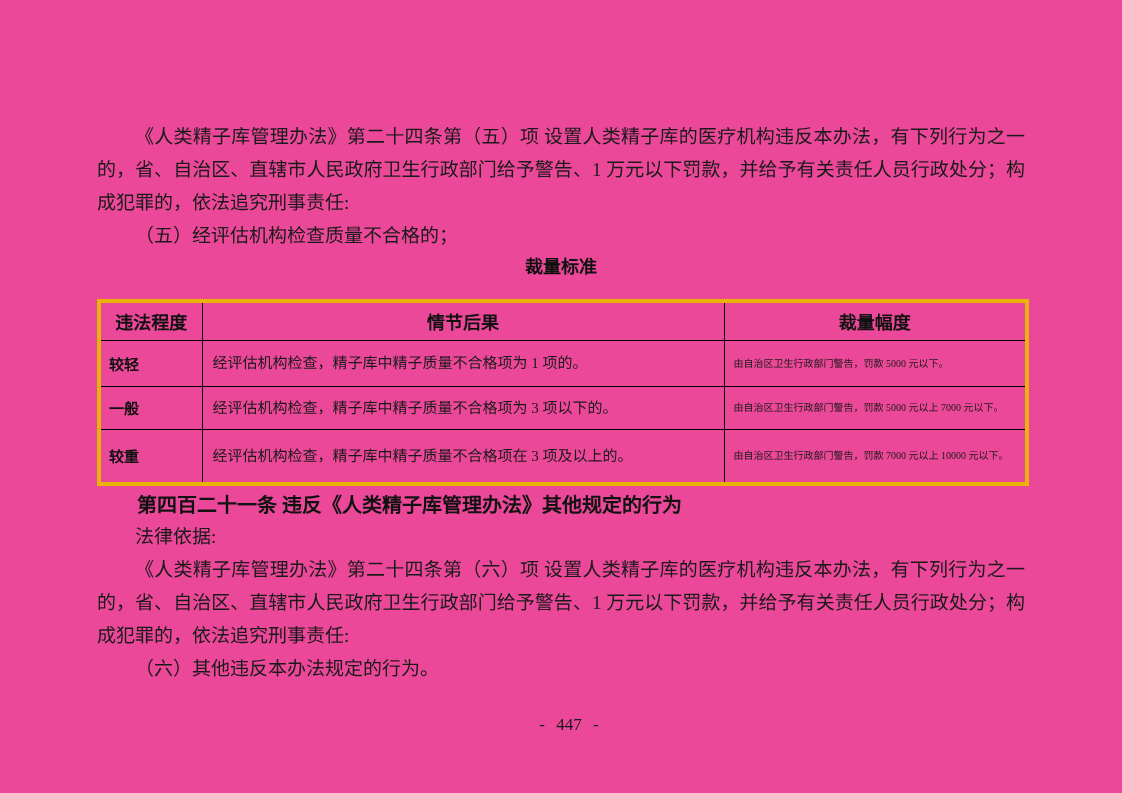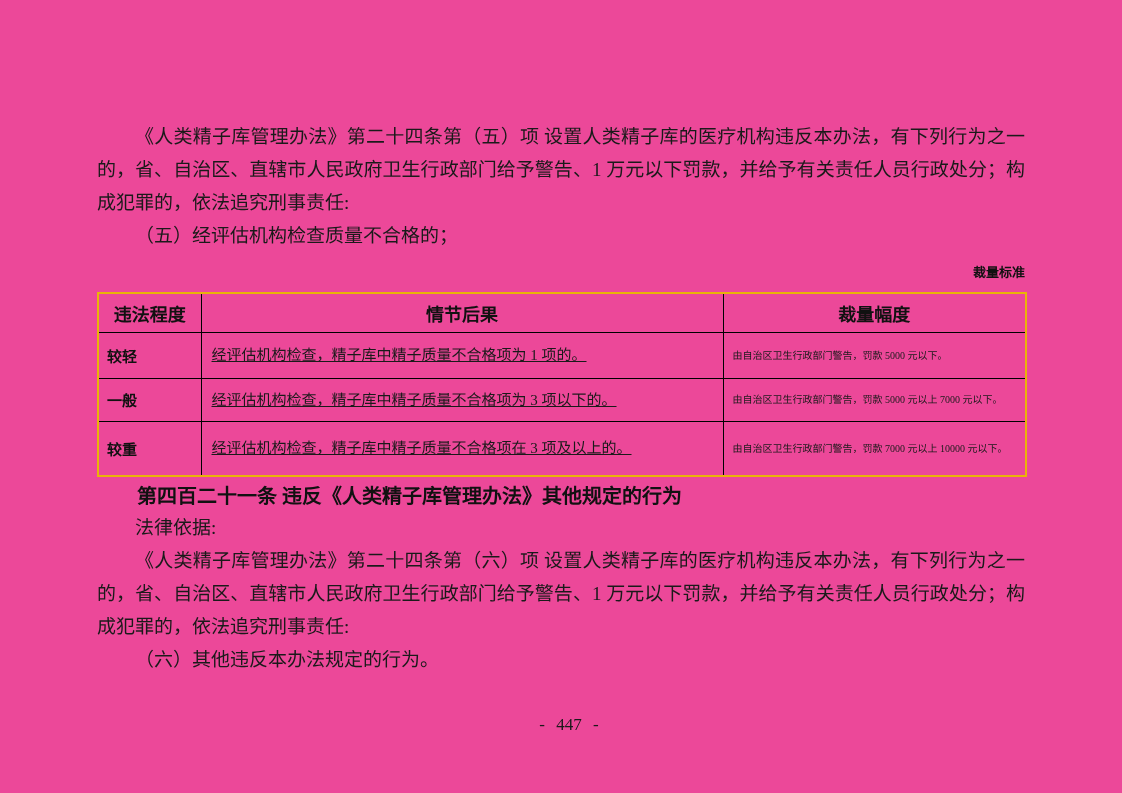--- a/index.html
+++ b/index.html
@@ -30,34 +30,34 @@
   }
   .para {
     text-align: justify;
     text-align-last: left;
     text-indent: 2em;
   }
   .indent {
     text-indent: 2em;
   }
   .table-title {
-    margin-top: 8px;
+    margin-top: 2px;
     font-family: "Liberation Sans", "DejaVu Sans", sans-serif;
     font-weight: bold;
-    font-size: 13px;
+    font-size: 18px;
     line-height: 26px;
-    text-align: right;
+    text-align: center;
     color: #111111;
   }
   table.discretion {
-    margin-top: 6px;
+    margin-top: 19px;
     width: 928px;
     border-collapse: collapse;
     table-layout: fixed;
-    border: 2px solid #eab308;
+    border: 4px solid #eab308;
   }
   table.discretion th,
   table.discretion td {
     border: 1px solid #000000;
     overflow: hidden;
   }
   tr.header-row { height: 39px; }
   tr.row-1 { height: 46px; }
   tr.row-2 { height: 43px; }
   tr.row-3 { height: 55px; }
@@ -78,21 +78,20 @@
     vertical-align: middle;
     color: #111111;
     padding: 8px;
   }
   td.circ {
     font-size: 15px;
     line-height: 22px;
     text-align: left;
     vertical-align: middle;
     padding: 2px 8px 2px 10px;
-    text-decoration: underline;
   }
   td.range {
     font-size: 10px;
     line-height: 23px;
     text-align: justify;
     text-align-last: left;
     vertical-align: middle;
     padding: 3px 8px 3px 9px;
   }
   .heading {

